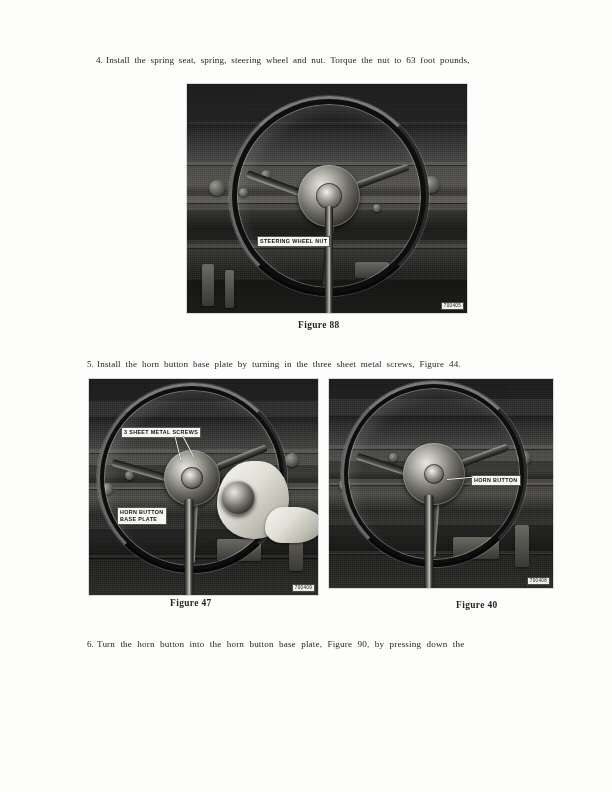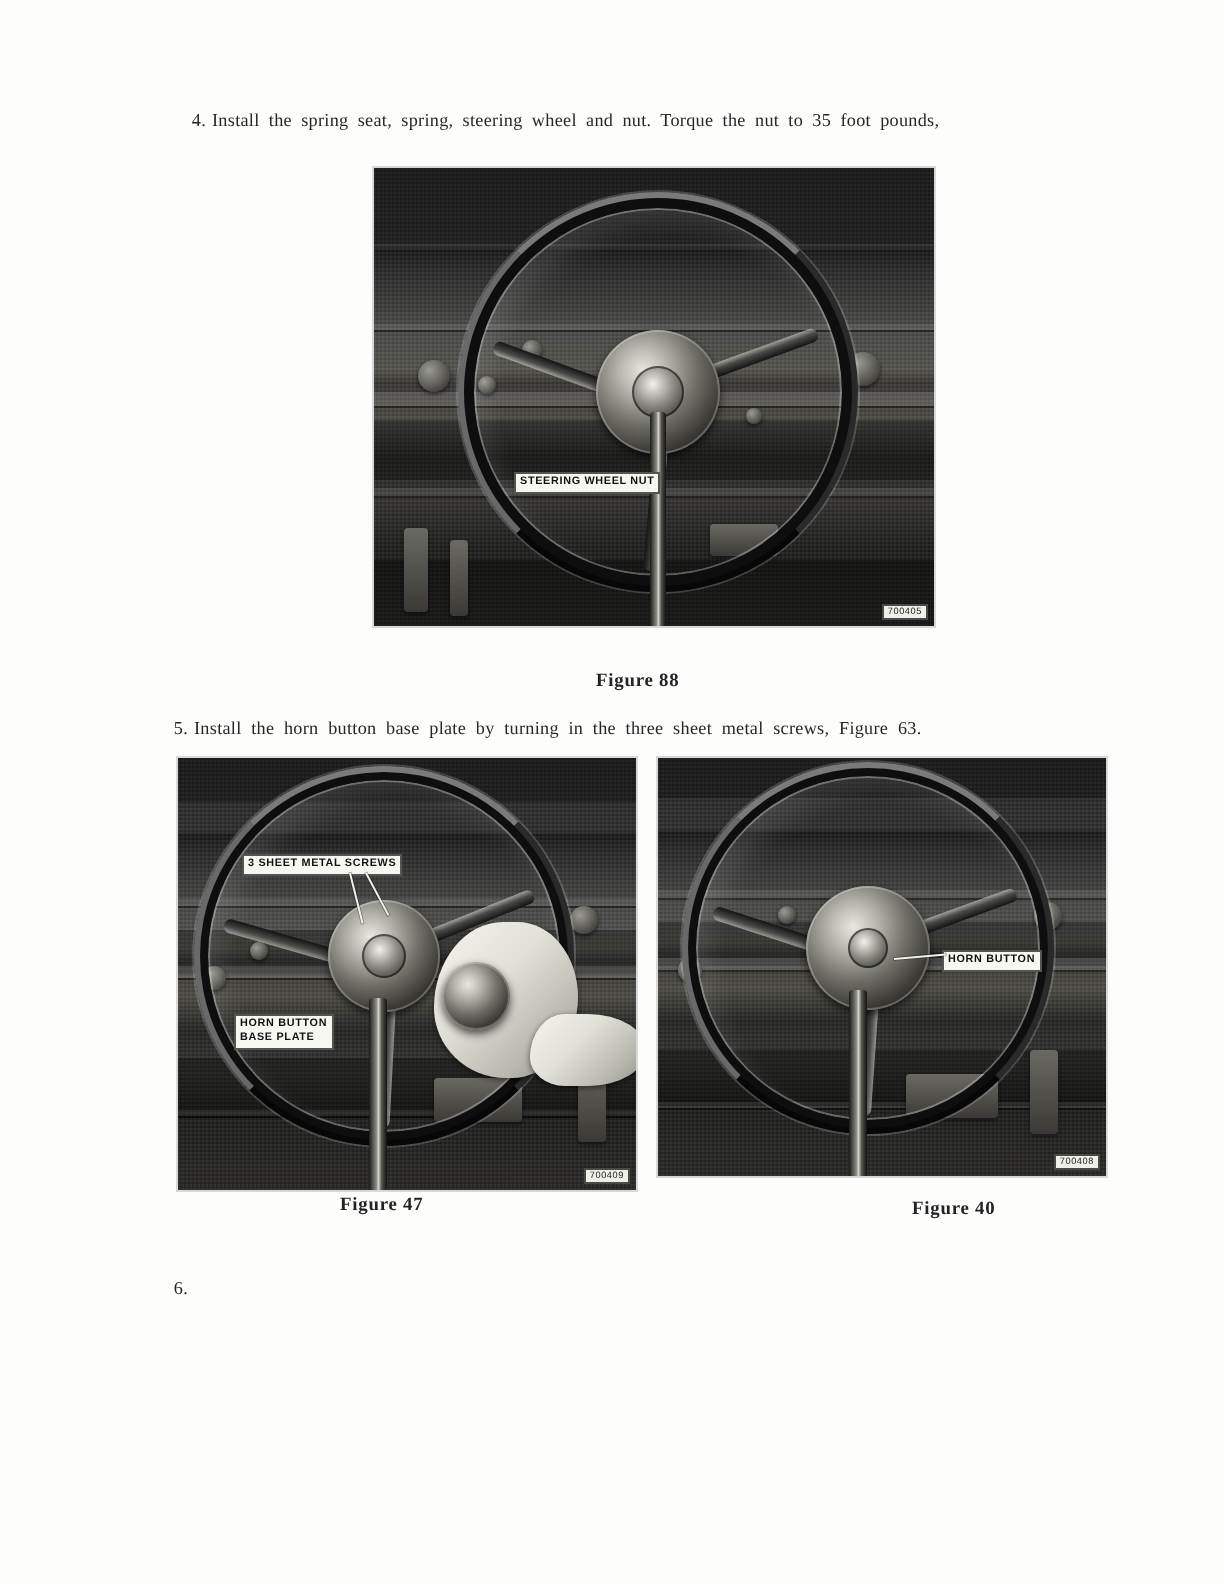--- a/index.html
+++ b/index.html
@@ -228,21 +228,21 @@
 
   
   .caption {
     position: absolute;
     font-size: 9.4px;
     font-weight: 700;
     letter-spacing: .4px;
     color: #232323;
     white-space: nowrap;
   }
-  #cap88 { left: 298px; top: 336px; text-align: center; }
+  #cap88 { left: 298px; top: 320px; text-align: center; }
   #cap89 { left: 170px; top: 598px; }
   #cap90 { left: 456px; top: 600px; }
 
   .page-number {
     position: absolute;
     left: 0;
     right: 0;
     top: 740px;
     text-align: center;
     font-size: 9px;
@@ -250,21 +250,21 @@
   }
 </style>
 </head>
 <body>
 
 <div class="page">
 
   <div class="step" id="step4">
     <span class="num">4.</span>
     <span class="body">
-      <span class="ln ln1">Install  the  spring seat, spring, steering wheel and nut. Torque the nut to 35 foot pounds,</span>
+      <span class="ln ln1">Install  the  spring seat, spring, steering wheel and nut. Torque the nut to 63 foot pounds,</span>
     </span>
   </div>
 
   <div class="figure" id="fig88">
     <div class="photo"></div>
 
     <div class="dark-band" style="top:0; height:38px;"></div>
     <div class="band" style="top:78px; height:3px;"></div>
     <div class="band" style="top:112px; height:7px; background:rgba(255,255,255,.13);"></div>
     <div class="dark-band" style="top:126px; height:30px;"></div>
@@ -295,21 +295,21 @@
     <div class="callout" style="left:70px; top:152px;">STEERING WHEEL NUT</div>
 
     <div class="photo-code">700405</div>
   </div>
 
   <div class="caption" id="cap88">Figure 88</div>
 
   <div class="step" id="step5">
     <span class="num">5.</span>
     <span class="body">
-      <span class="ln ln1">Install the horn button base plate by turning in the three sheet metal screws, Figure 63.</span>
+      <span class="ln ln1">Install the horn button base plate by turning in the three sheet metal screws, Figure 44.</span>
     </span>
   </div>
 
   <div class="figure" id="fig89">
     <div class="photo"></div>
 
     <div class="dark-band" style="top:0; height:22px;"></div>
     <div class="band" style="top:70px; height:4px;"></div>
     <div class="dark-band" style="top:86px; height:22px;"></div>
     <div class="band" style="top:104px; height:6px; background:rgba(255,255,255,.14);"></div>
@@ -384,17 +384,18 @@
     <div class="leader" style="left:118px; top:100px; width:26px; transform: rotate(-5deg);"></div>
 
     <div class="photo-code">700408</div>
   </div>
 
   <div class="caption" id="cap90">Figure 40</div>
 
   <div class="step" id="step6">
     <span class="num">6.</span>
     <span class="body">
+      <span class="ln ln2">Turn the horn button into the horn button base plate, Figure 90, by pressing down the</span>
     </span>
   </div>
 
 
 </div>
 
 </body></html>

